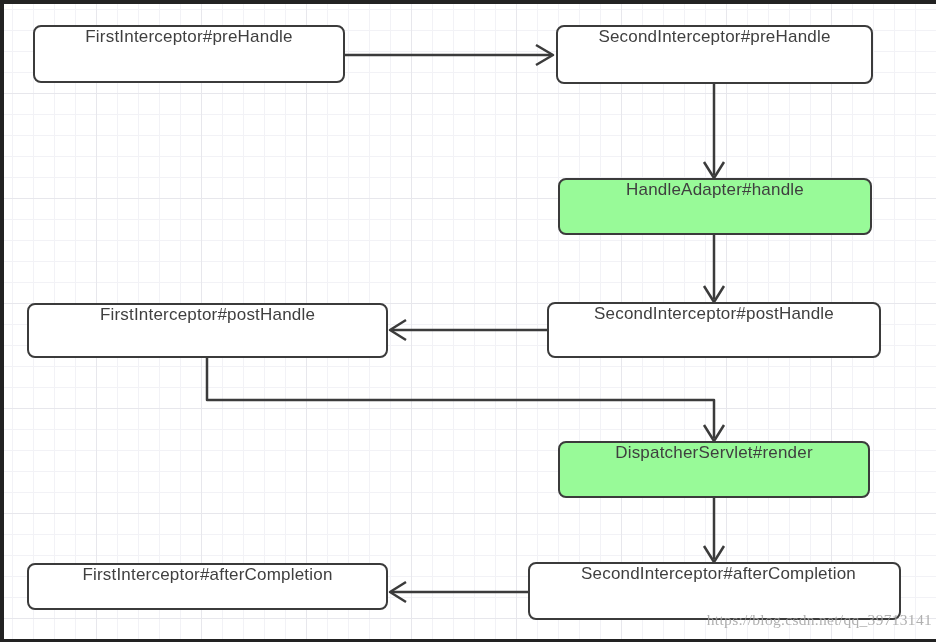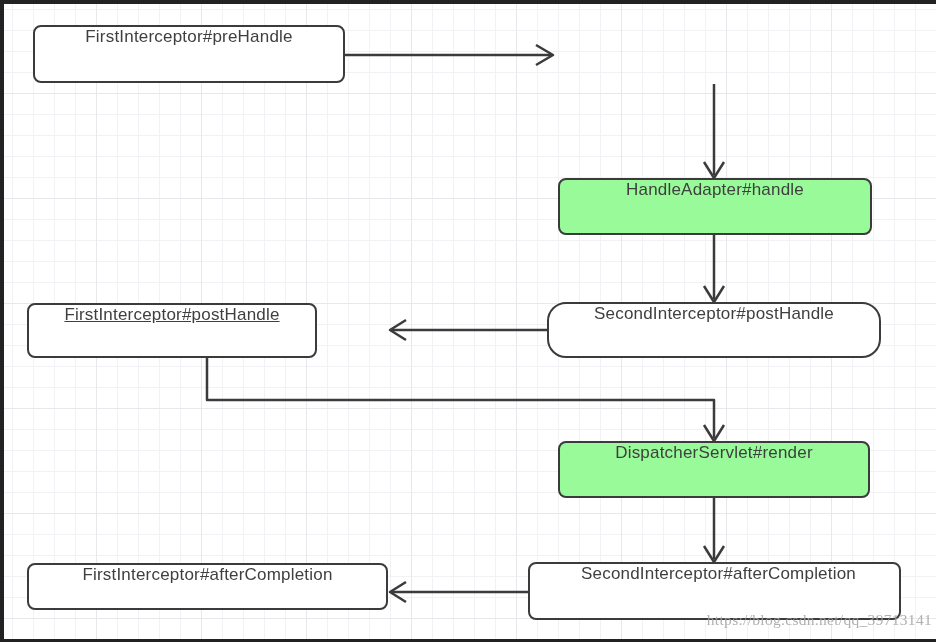--- a/index.html
+++ b/index.html
@@ -45,22 +45,22 @@
     text-align: center;
     z-index: 5;
     letter-spacing: 0.2px;
   }
   .node.highlight {
     background: #98fa98;
   }
   #n1 { left: 33px;  top: 25px;  width: 312px; height: 58px; }
   #n2 { left: 556px; top: 25px;  width: 317px; height: 59px; }
   #n3 { left: 558px; top: 178px; width: 314px; height: 57px; border-radius: 8px; }
-  #n4 { left: 27px;  top: 303px; width: 290px; height: 55px; text-decoration: underline; }
-  #n5 { left: 547px; top: 302px; width: 334px; height: 56px; border-radius: 19px; }
+  #n4 { left: 27px;  top: 303px; width: 361px; height: 55px; }
+  #n5 { left: 547px; top: 302px; width: 334px; height: 56px; }
   #n6 { left: 558px; top: 441px; width: 312px; height: 57px; }
   #n7 { left: 27px;  top: 563px; width: 361px; height: 47px; }
   #n8 { left: 528px; top: 562px; width: 373px; height: 58px; padding-left: 8px; }
   .connectors {
     position: absolute;
     inset: 0;
     z-index: 4;
     pointer-events: none;
   }
   .connectors path, .connectors line {
@@ -121,20 +121,23 @@
 
     <g>
       <line x1="528" y1="592" x2="392" y2="592"></line>
       <path d="M406,582 L390,592 L406,602"></path>
     </g>
   </svg>
 
   <div class="node" id="n1">
     <span>FirstInterceptor#preHandle</span>
   </div>
+  <div class="node" id="n2">
+    <span>SecondInterceptor#preHandle</span>
+  </div>
   <div class="node highlight" id="n3">
     <span>HandleAdapter#handle</span>
   </div>
   <div class="node" id="n4">
     <span>FirstInterceptor#postHandle</span>
   </div>
   <div class="node" id="n5">
     <span>SecondInterceptor#postHandle</span>
   </div>
   <div class="node highlight" id="n6">

